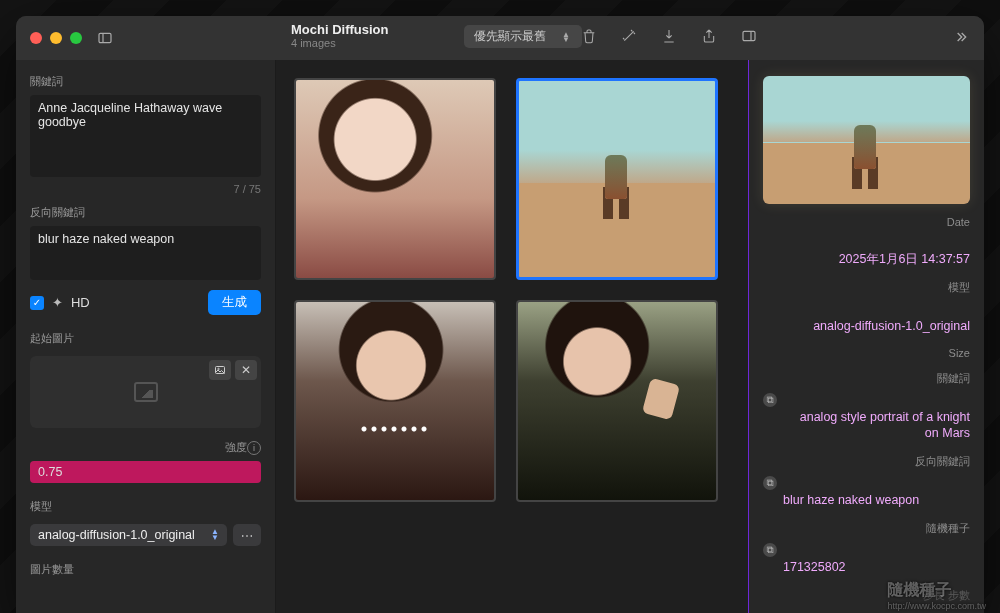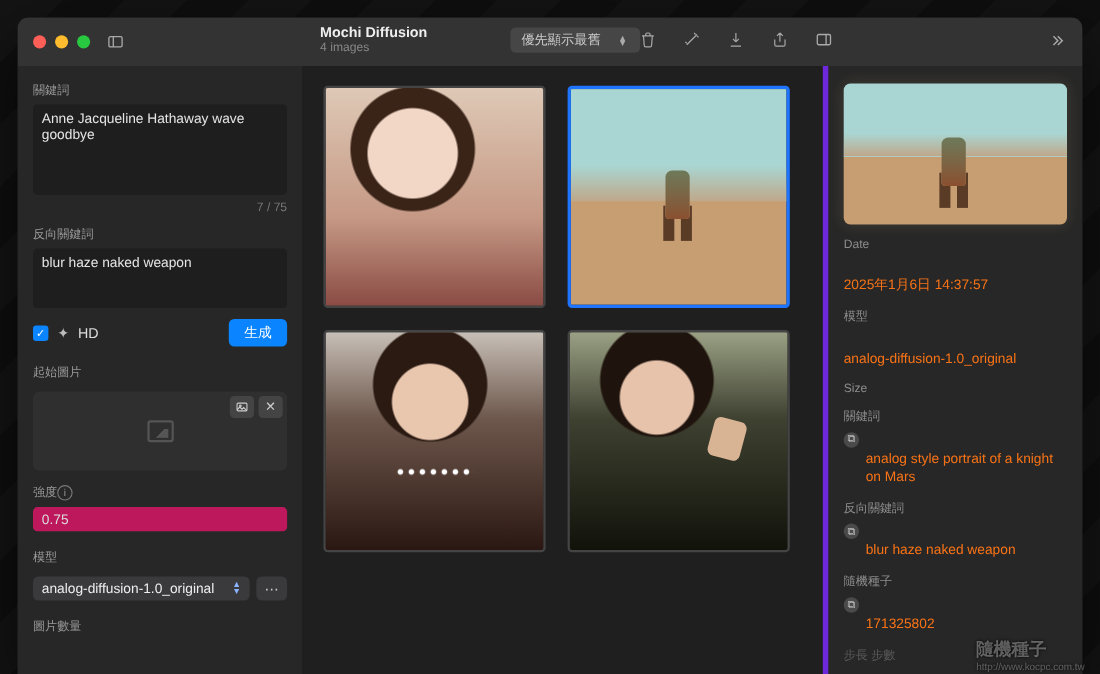--- a/index.html
+++ b/index.html
@@ -31,37 +31,37 @@
   .count { text-align:right; color:#777; font-size:11px; }
   .hdrow { display:flex; align-items:center; gap:8px; margin-top:4px;}
   .chk { width:14px; height:14px; border-radius:3px; background:#0a84ff; display:flex; align-items:center; justify-content:center; color:#fff; font-size:10px;}
   .wand { color:#bbb; }
   .gen-btn { margin-left:auto; background:#0a84ff; color:#fff; border:none; border-radius:5px; padding:4px 14px; font-size:12.5px; }
   .img-slot { width:100%; height:72px; background:#2f2f2f; border-radius:6px; margin-top:4px; position:relative; display:flex; align-items:center; justify-content:center; }
   .img-slot .ph { width:24px; height:20px; border:2px solid #555; border-radius:3px; position:relative;}
   .img-slot .ph::after{content:""; position:absolute; left:3px; bottom:2px; width:14px; height:8px; background: linear-gradient(135deg, transparent 48%, #555 50%);}
   .img-slot .ctrls{ position:absolute; top:4px; right:4px; display:flex; gap:4px;}
   .img-slot .ctrls div{ width:22px; height:20px; background:#444; border-radius:4px; display:flex; align-items:center; justify-content:center; color:#ccc; font-size:12px;}
-  .row-lab { display:flex; align-items:center; justify-content:flex-start; margin-top:6px;}
+  .row-lab { display:flex; align-items:center; justify-content:flex-end; margin-top:6px;}
   .info-i { width:14px; height:14px; border:1px solid #777; border-radius:50%; color:#999; font-size:9px; display:flex; align-items:center; justify-content:center;}
   .val { background:#be185d; border-radius:4px; padding:4px 8px; color:#ddd; font-size:12.5px;}
   .sel-row{ display:flex; gap:6px; margin-top:4px;}
   .select { flex:1; background:#3a3a3c; border-radius:5px; padding:4px 8px; color:#eee; font-size:12.5px; display:flex; align-items:center; justify-content:space-between;}
   .sel-chev{ color:#8ab4ff; display:flex; flex-direction:column; font-size:8px; line-height:6px;}
   .dots-btn{ width:28px; background:#3a3a3c; border-radius:5px; display:flex; align-items:center; justify-content:center; color:#ccc;}
   
   .gallery { flex:1; background:#1f1f1f; padding:18px; overflow:hidden;}
   .grid { display:grid; grid-template-columns: repeat(2, 202px); grid-auto-rows: 202px; gap:20px; justify-content:start;}
   .thumb { border-radius:4px; border:2px solid #444; position:relative; overflow:hidden;}
   .thumb.sel{ border:3px solid #1e74ff; }
   
-  .inspector { width:236px; background:#272727; border-left:5px solid #6d28d9; padding:16px 14px 10px; display:flex; flex-direction:column; gap:6px;}
+  .inspector { width:236px; background:#272727; border-left:1px solid #6d28d9; padding:16px 14px 10px; display:flex; flex-direction:column; gap:6px;text-align:right;}
   .preview { width:100%; aspect-ratio:1/1; border-radius:6px; overflow:hidden; box-shadow: 0 0 14px rgba(255,230,160,.12);}
   .meta-lbl{ color:#8d8d8d; font-size:11px; margin-top:6px;}
-  .meta-val{ color:#f97316; font-size:12.5px; line-height:1.35;margin-top:17px;}
+  .meta-val{ color:#f0abfc; font-size:12.5px; line-height:1.35;margin-top:17px;}
   .meta-row{ display:flex; gap:6px; align-items:flex-start;}
   .chip{ width:14px; height:14px; border-radius:50%; background:#4a4a4a; color:#bbb; font-size:10px; display:flex; align-items:center; justify-content:center; flex:none; margin-top:1px;}
   .footer-btns{ position:absolute; right:20px; bottom:6px; display:flex; gap:8px;}
   .fbtn{ background:#565656; color:#eee; border-radius:5px; padding:4px 10px; font-size:12px;}
   .wm { position:absolute; right:14px; bottom:2px; color:rgba(255,255,255,.35); font-size:16px; font-weight:700; text-shadow:0 0 3px #000;}
   .wm small{ display:block; font-size:9px; font-weight:400; color:rgba(255,255,255,.3); text-align:right;}
   
   .img-a{background:radial-gradient(circle at 40% 30%, #f2d7c6 0 22%, transparent 23%), radial-gradient(circle at 40% 28%, #3a2418 0 30%, transparent 31%), linear-gradient(180deg,#dec9b6,#c59884 60%,#8a4b44);}
   .img-b{background:linear-gradient(180deg,#a9d6d3 0 52%, #c79e72 52% 100%); position:relative;}
   .img-b::before{content:""; position:absolute; left:0; right:0; top:35%; height:17%; background:linear-gradient(180deg, rgba(190,170,140,.0), #bfa88a);}

